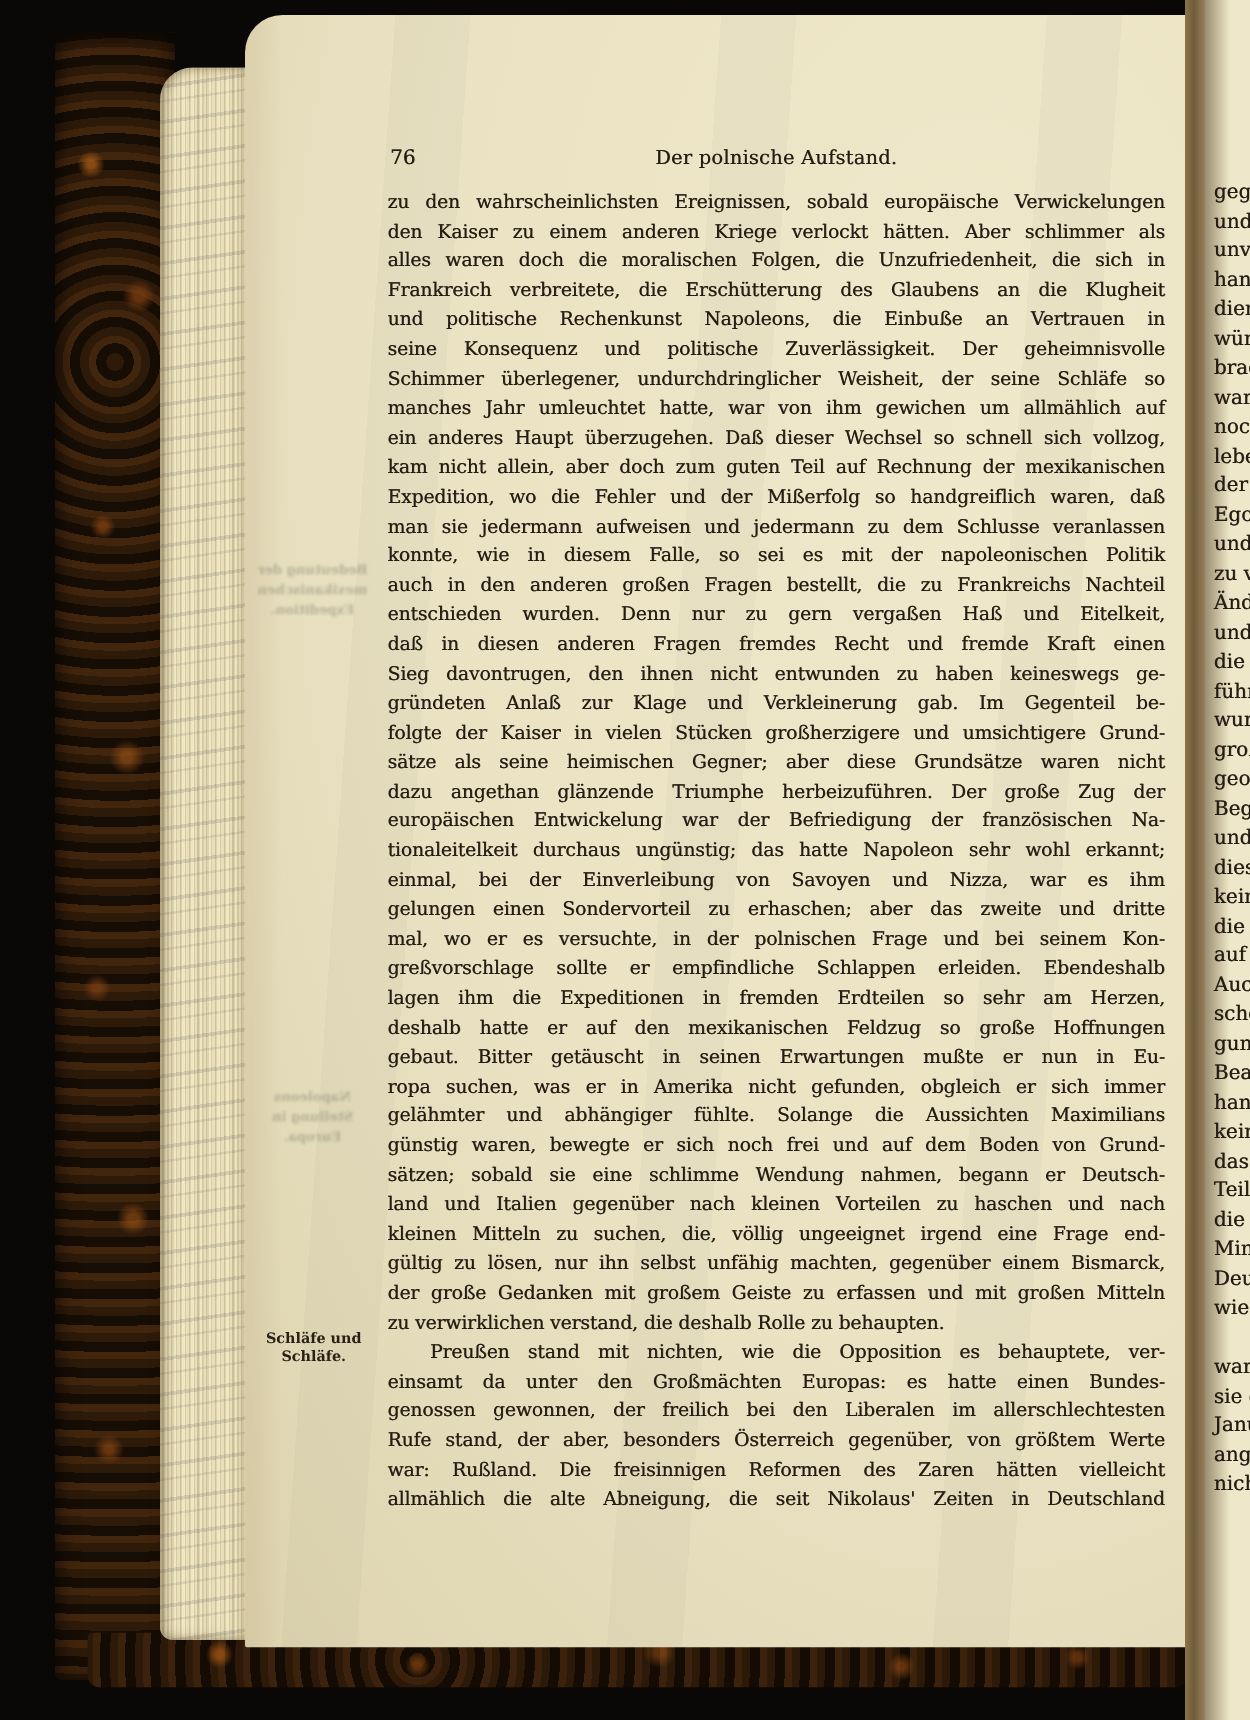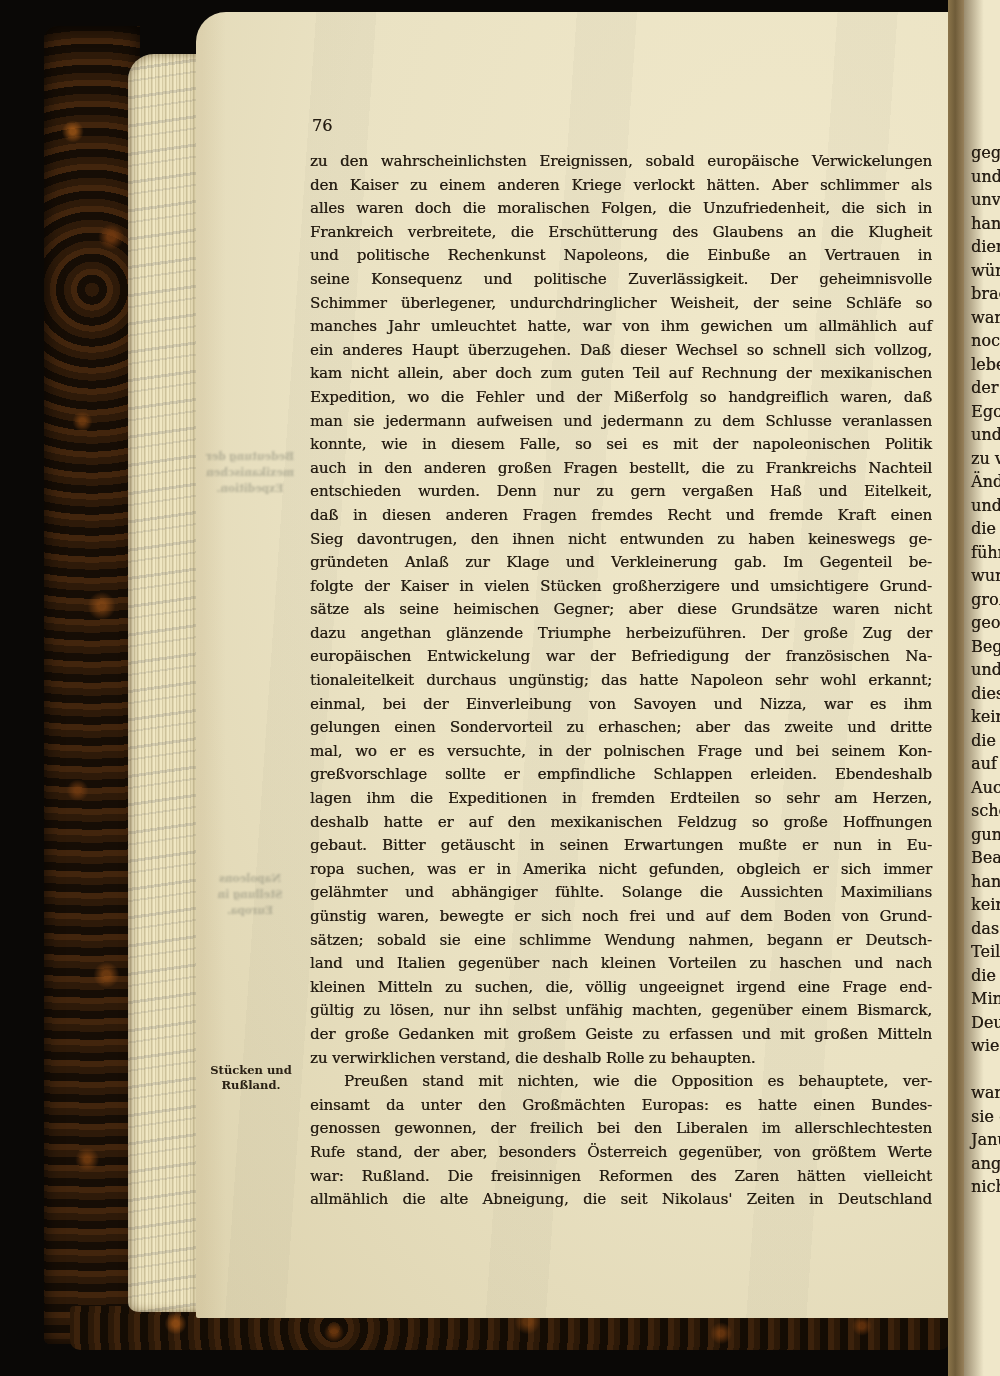--- a/index.html
+++ b/index.html
@@ -109,36 +109,37 @@
 
 <div class="cover-left"></div>
 <div class="cover-bottom"></div>
 <div class="fore-edge"></div>
 
 <div class="page">
   <div class="show-through"></div>
 
   <div class="header-row">
     <span class="page-number ink">76</span>
+    <span class="running-title ink">Der polnische Aufstand.</span>
   </div>
 
   <div class="ghost-note ghost-1" id="ghost-1">
       <div class="gn-line">Bedeutung der</div>
       <div class="gn-line">mexikanischen</div>
       <div class="gn-line">Expedition.</div>
     </div>
   <div class="ghost-note ghost-2" id="ghost-2">
       <div class="gn-line">Napoleons</div>
       <div class="gn-line">Stellung in</div>
       <div class="gn-line">Europa.</div>
     </div>
 
   <div class="margin-note" id="margin-note">
-      <div class="mn-line">Stücken und</div>
-      <div class="mn-line">Rußland.</div>
+      <div class="mn-line">Schläfe und</div>
+      <div class="mn-line">Schläfe.</div>
     </div>
 
   <div class="text-block ink" id="text-block">
       <div class="line">zu den wahrscheinlichsten Ereignissen, sobald europäische Verwickelungen</div>
       <div class="line">den Kaiser zu einem anderen Kriege verlockt hätten.  Aber schlimmer als</div>
       <div class="line">alles waren doch die moralischen Folgen, die Unzufriedenheit, die sich in</div>
       <div class="line">Frankreich verbreitete, die Erschütterung des Glaubens an die Klugheit</div>
       <div class="line">und politische Rechenkunst Napoleons, die Einbuße an Vertrauen in</div>
       <div class="line">seine Konsequenz und politische Zuverlässigkeit.  Der geheimnisvolle</div>
       <div class="line">Schimmer überlegener, undurchdringlicher Weisheit, der seine Schläfe so</div>

